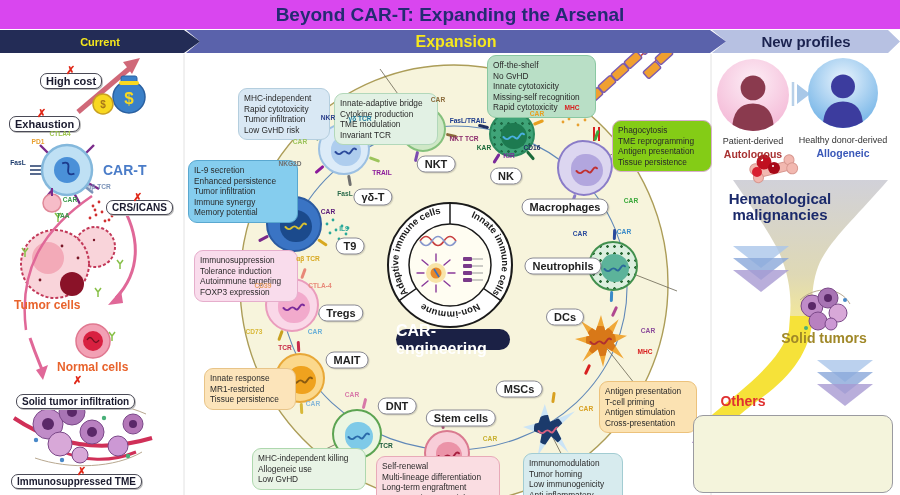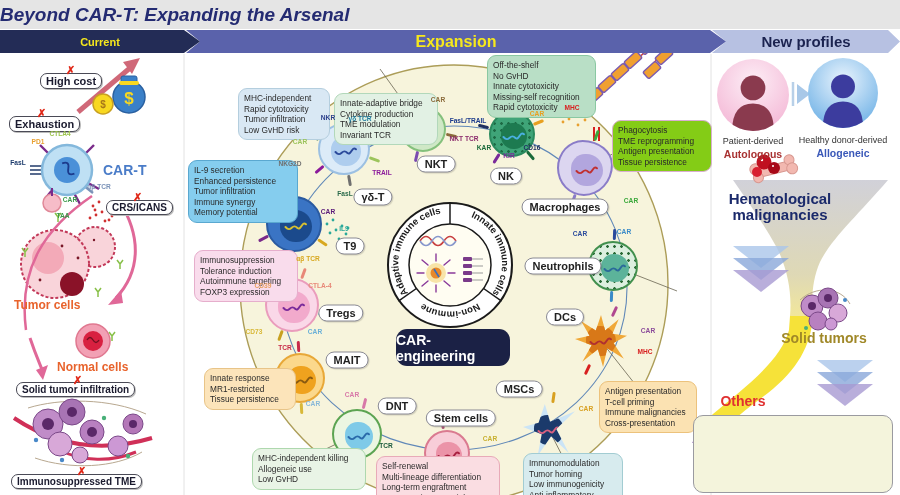--- a/index.html
+++ b/index.html
@@ -1,21 +1,21 @@
 <!DOCTYPE html>
 <html><head>
 <meta charset="utf-8">
 <style>
   html,body{margin:0;padding:0;background:#fff;}
   #app{position:relative;width:900px;height:495px;background:#fff;overflow:hidden;
        font-family:"Liberation Sans",sans-serif;}
   .abs{position:absolute;}
   
-  #banner{left:0;top:0;width:900px;height:29px;background:#e5e5e5;display:flex;
-          align-items:center;z-index:10;font-style:italic;}
+  #banner{left:0;top:0;width:900px;height:29px;background:#d946ef;display:flex;
+          align-items:center;justify-content:center;z-index:10;}
   #banner span{font-size:19px;font-weight:bold;color:#242b72;}
   .band{position:absolute;top:30px;height:23px;display:flex;align-items:center;
         justify-content:center;font-weight:bold;}
   #band-current{left:0;width:200px;background:#232c56;color:#f6e81c;font-size:11px;z-index:13;
     clip-path:polygon(0 0,184px 0,100% 50%,184px 100%,0 100%);}
   #band-expansion{left:186px;width:540px;background:#5a62ab;color:#f6e81c;font-size:16px;z-index:12;
     clip-path:polygon(0 0,524px 0,100% 50%,524px 100%,0 100%,14px 50%);}
   #band-new{left:712px;width:188px;background:#b7c1e2;color:#1b2350;font-size:15px;z-index:11;
     clip-path:polygon(0 0,176px 0,100% 50%,176px 100%,0 100%,14px 50%);}
   
@@ -31,22 +31,22 @@
   .spike{position:absolute;width:3px;height:11px;border-radius:2px;z-index:3;}
   .cell-label{position:absolute;background:#fff;border:1.3px solid #8a8a94;border-radius:9px;
     font-weight:bold;font-size:11px;color:#222;padding:0 7px;line-height:15px;white-space:nowrap;
     z-index:7;transform:translate(-50%,-50%);box-shadow:1px 1px 1px rgba(0,0,0,.15);}
   .feature-box{position:absolute;border-radius:9px;padding:4px 5px;font-size:8.3px;
     line-height:10.6px;color:#2a2a2a;z-index:6;}
   .flow-text{position:absolute;font-weight:bold;text-align:center;transform:translate(-50%,-50%);
     z-index:6;white-space:nowrap;}
   .outcome{position:absolute;font-weight:bold;transform:translate(-50%,-50%);z-index:6;white-space:nowrap;}
   #hub{position:absolute;left:384px;top:199px;z-index:5;}
-  #car-eng{position:absolute;left:396px;top:329px;width:114px;height:37px;background:#1b2145;
-    border-radius:11px;color:#fff;font-weight:bold;font-size:14px;display:flex;align-items:center;
+  #car-eng{position:absolute;left:396px;top:329px;width:114px;height:21px;background:#1b2145;
+    border-radius:11px;color:#fff;font-weight:bold;font-size:16px;display:flex;align-items:center;
     justify-content:center;z-index:6;}
   .avatar{position:absolute;border-radius:50%;display:flex;align-items:flex-end;
     justify-content:center;overflow:hidden;z-index:5;}
   .cap{position:absolute;font-size:9px;color:#333;text-align:center;transform:translateX(-50%);
     z-index:6;white-space:nowrap;}
   #outcome-box{position:absolute;left:693px;top:415px;width:198px;height:76px;background:#f4f4dc;
     border:1.6px solid #9a9aa0;border-radius:10px;z-index:5;}
 </style>
 </head>
 <body>
@@ -265,21 +265,21 @@
       <line x1="303" y1="460" x2="357" y2="434" stroke="#6a6452" stroke-width="0.8"></line>
       <line x1="244" y1="380" x2="300" y2="378" stroke="#6a6452" stroke-width="0.8"></line>
       <line x1="240" y1="262" x2="292" y2="305" stroke="#6a6452" stroke-width="0.8"></line>
       <line x1="237" y1="172" x2="294" y2="224" stroke="#6a6452" stroke-width="0.8"></line>
     </svg>
 
   <div id="diagram" class="abs" style="left:0;top:0;width:900px;height:495px;z-index:3">
       <div class="tag-pill" style="left: 40px; top: 73px; font-size: 11px;">High cost</div>
       <div class="tag-pill" style="left: 9px; top: 116px; font-size: 11px;">Exhaustion</div>
       <div class="tag-pill" style="left: 106px; top: 200px; font-size: 10px;">CRS/ICANS</div>
-      <div class="tag-pill" style="left: 16px; top: 382px; font-size: 10px;">Solid tumor infiltration</div>
+      <div class="tag-pill" style="left: 16px; top: 394px; font-size: 10px;">Solid tumor infiltration</div>
       <div class="tag-pill" style="left: 11px; top: 474px; font-size: 10px;">Immunosuppressed TME</div>
       <div class="xmark" style="left: 66px; top: 64px;">✗</div>
       <div class="xmark" style="left: 37px; top: 107px;">✗</div>
       <div class="xmark" style="left: 133px; top: 191px;">✗</div>
       <div class="xmark" style="left: 73px; top: 374px;">✗</div>
       <div class="xmark" style="left: 77px; top: 465px;">✗</div>
       <div class="llabel" style="left: 103px; top: 162px; color: rgb(74, 124, 200); font-size: 14px;">CAR-T</div>
       <div class="llabel" style="left: 14px; top: 298px; color: rgb(232, 99, 44); font-size: 12px;">Tumor cells</div>
       <div class="llabel" style="left: 57px; top: 360px; color: rgb(232, 99, 44); font-size: 12px;">Normal cells</div>
       <div class="rlabel" style="left: 60px; top: 133px; color: rgb(156, 196, 76);">CTLA4</div>
@@ -395,21 +395,21 @@
         <div class="nucleus" style="left: 11px; top: 11px; width: 30px; height: 30px; background: rgb(216, 120, 24); border-radius: 46% 54% 50% 50%;">
           <svg width="24" height="13" viewBox="0 0 26 14" style="transform:rotate(-18deg)">
             <path d="M2,4 C6,13 10,1 14,9 C17,13 21,3 24,8" fill="none" stroke="#b03030" stroke-width="2.2" stroke-linecap="round"></path>
           </svg>
         </div>
       </div>
       <div class="cell-label" style="left: 565px; top: 317px;">DCs</div>
       <div class="feature-box" style="left: 599px; top: 381px; width: 86px; background: rgb(251, 226, 178); border: 1.2px solid rgb(236, 194, 124);">
         <div>Antigen presentation</div>
         <div>T-cell priming</div>
-        <div>Immune malignancies</div>
+        <div>Antigen stimulation</div>
         <div>Cross-presentation</div>
       </div>
       <div class="rlabel" style="left: 648px; top: 330px; color: rgb(138, 74, 154);">CAR</div>
       <div class="rlabel" style="left: 645px; top: 351px; color: rgb(216, 32, 32);">MHC</div>
       <div class="spike" style="left: 551.954px; top: 392.311px; background: rgb(216, 160, 32); transform: rotate(8deg);"></div>
       <div class="cell" style="left: 523px; top: 404px; width: 52px; height: 52px; background: rgb(203, 228, 246); clip-path: polygon(0% 44%, 30% 36%, 42% 0%, 52% 34%, 100% 14%, 64% 48%, 88% 94%, 54% 62%, 28% 100%, 36% 58%);">
         <div class="nucleus" style="left: 11px; top: 11px; width: 30px; height: 30px; background: rgb(27, 58, 107); border-radius: 46% 54% 50% 50%;">
           <svg width="24" height="13" viewBox="0 0 26 14" style="transform:rotate(-18deg)">
             <path d="M2,4 C6,13 10,1 14,9 C17,13 21,3 24,8" fill="none" stroke="#d86080" stroke-width="2.2" stroke-linecap="round"></path>
           </svg>

